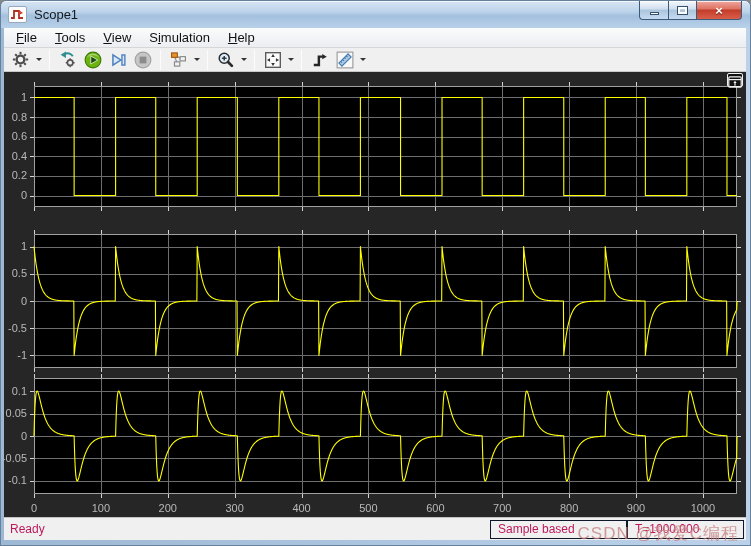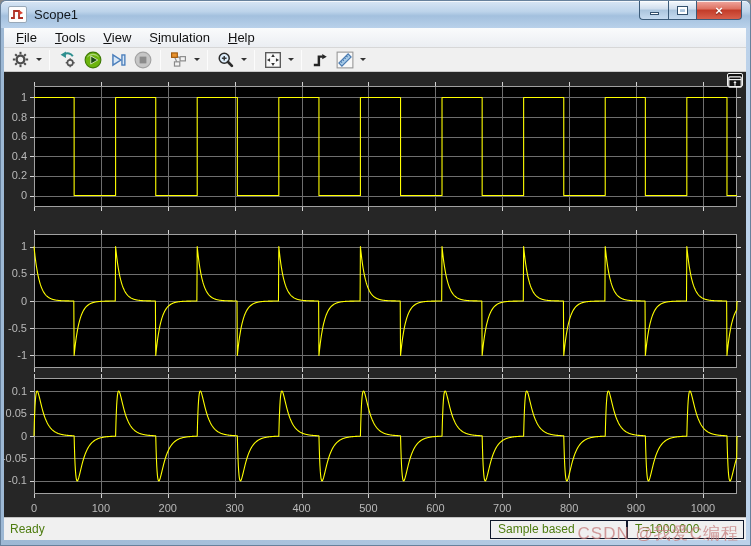--- a/index.html
+++ b/index.html
@@ -53,21 +53,21 @@
     border-top-color:#333; margin-top:3px; }
   .tsep { width:1px; height:20px; background:#b4b4b4; border-right:1px solid #fcfcfc; margin:0 5px; }
 
   
   .plot-panel { position:relative; flex:1; background:#262626; }
   .axes-max-btn { position:absolute; top:1px; right:3px; width:16px; height:14px;
     background:#111; border:1px solid #f0f0f0; border-radius:2px; }
 
   
   .statusbar { height:24px; background:#f0f0f0; border-top:1px solid #c2c2c2;
-    display:flex; align-items:center; font-size:12px; color:#4d7c0f; padding:0 2px 0 6px; }
+    display:flex; align-items:center; font-size:12px; color:#be185d; padding:0 2px 0 6px; }
   .status-left { flex:1; }
   .status-cell { border:1px solid #0f172a; background:#f0f0f0; height:19px;
     display:flex; align-items:center; padding:0 7px; }
   .status-cell.mode { width:137px; }
   .status-cell.time { width:117px; }
 
   
   .watermark { position:absolute; right:12px; bottom:1px; z-index:40;
     font-size:17px; letter-spacing:1px; color:rgba(198,128,128,0.78); pointer-events:none; }
 </style>

